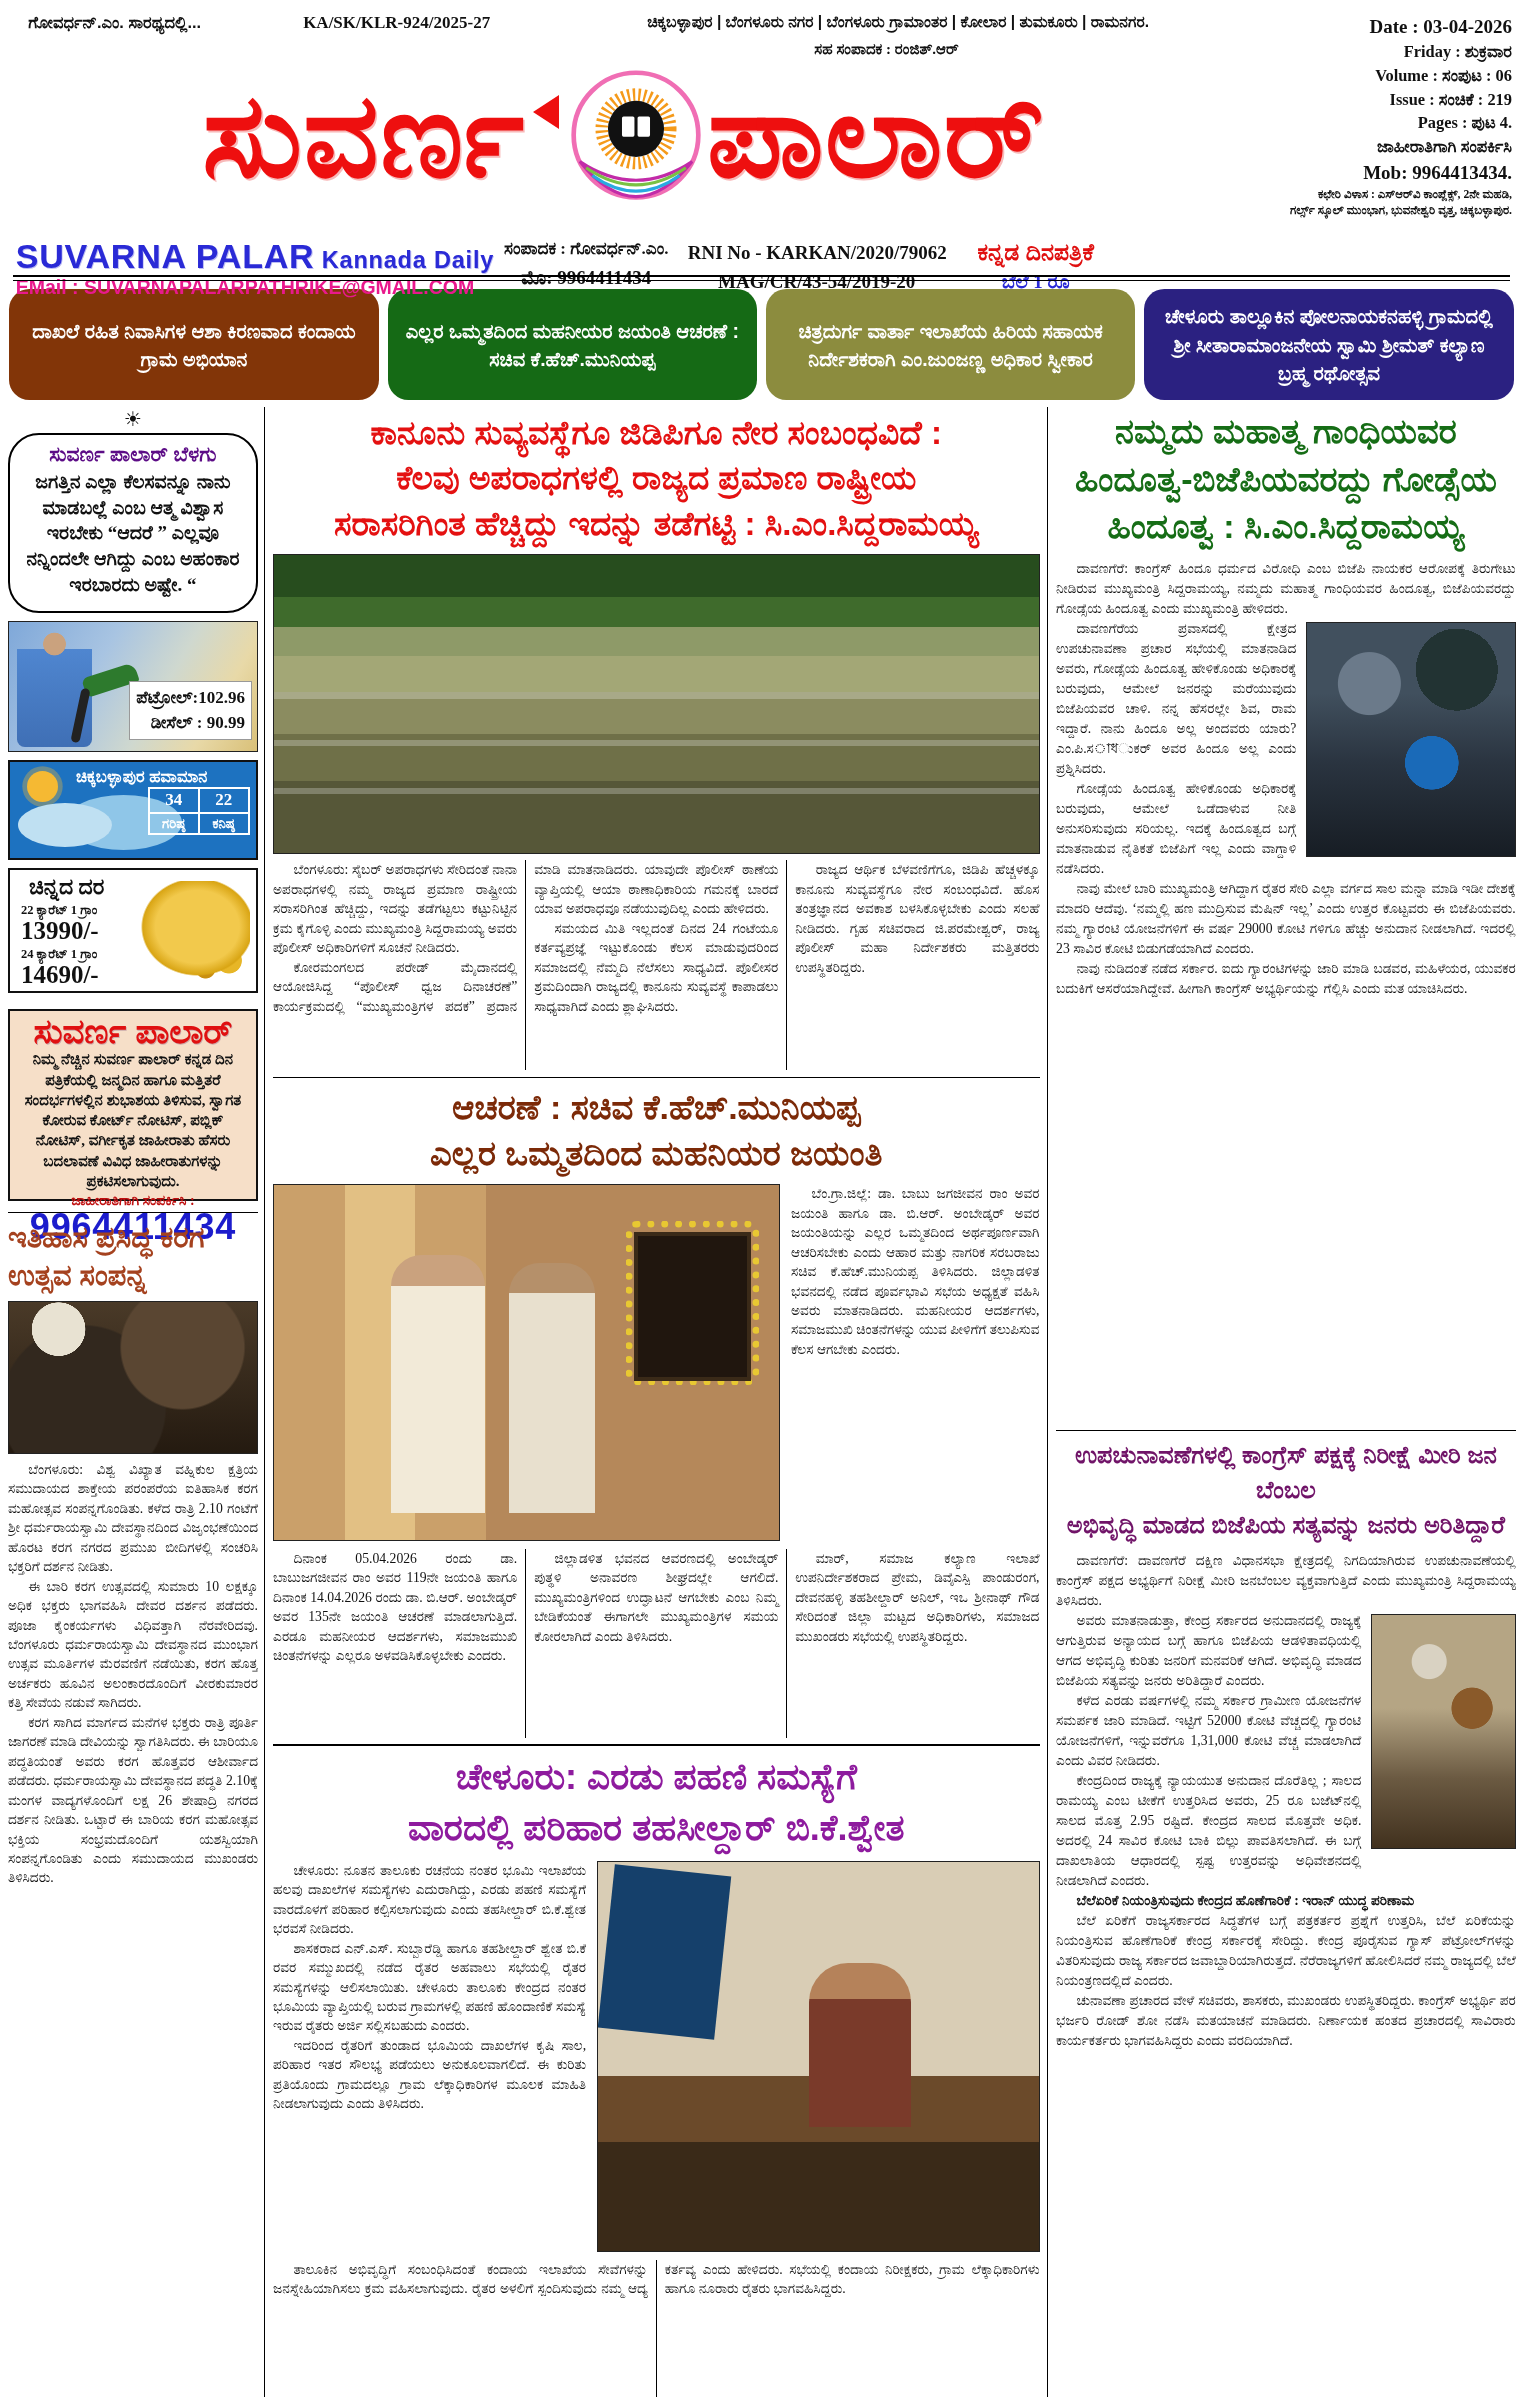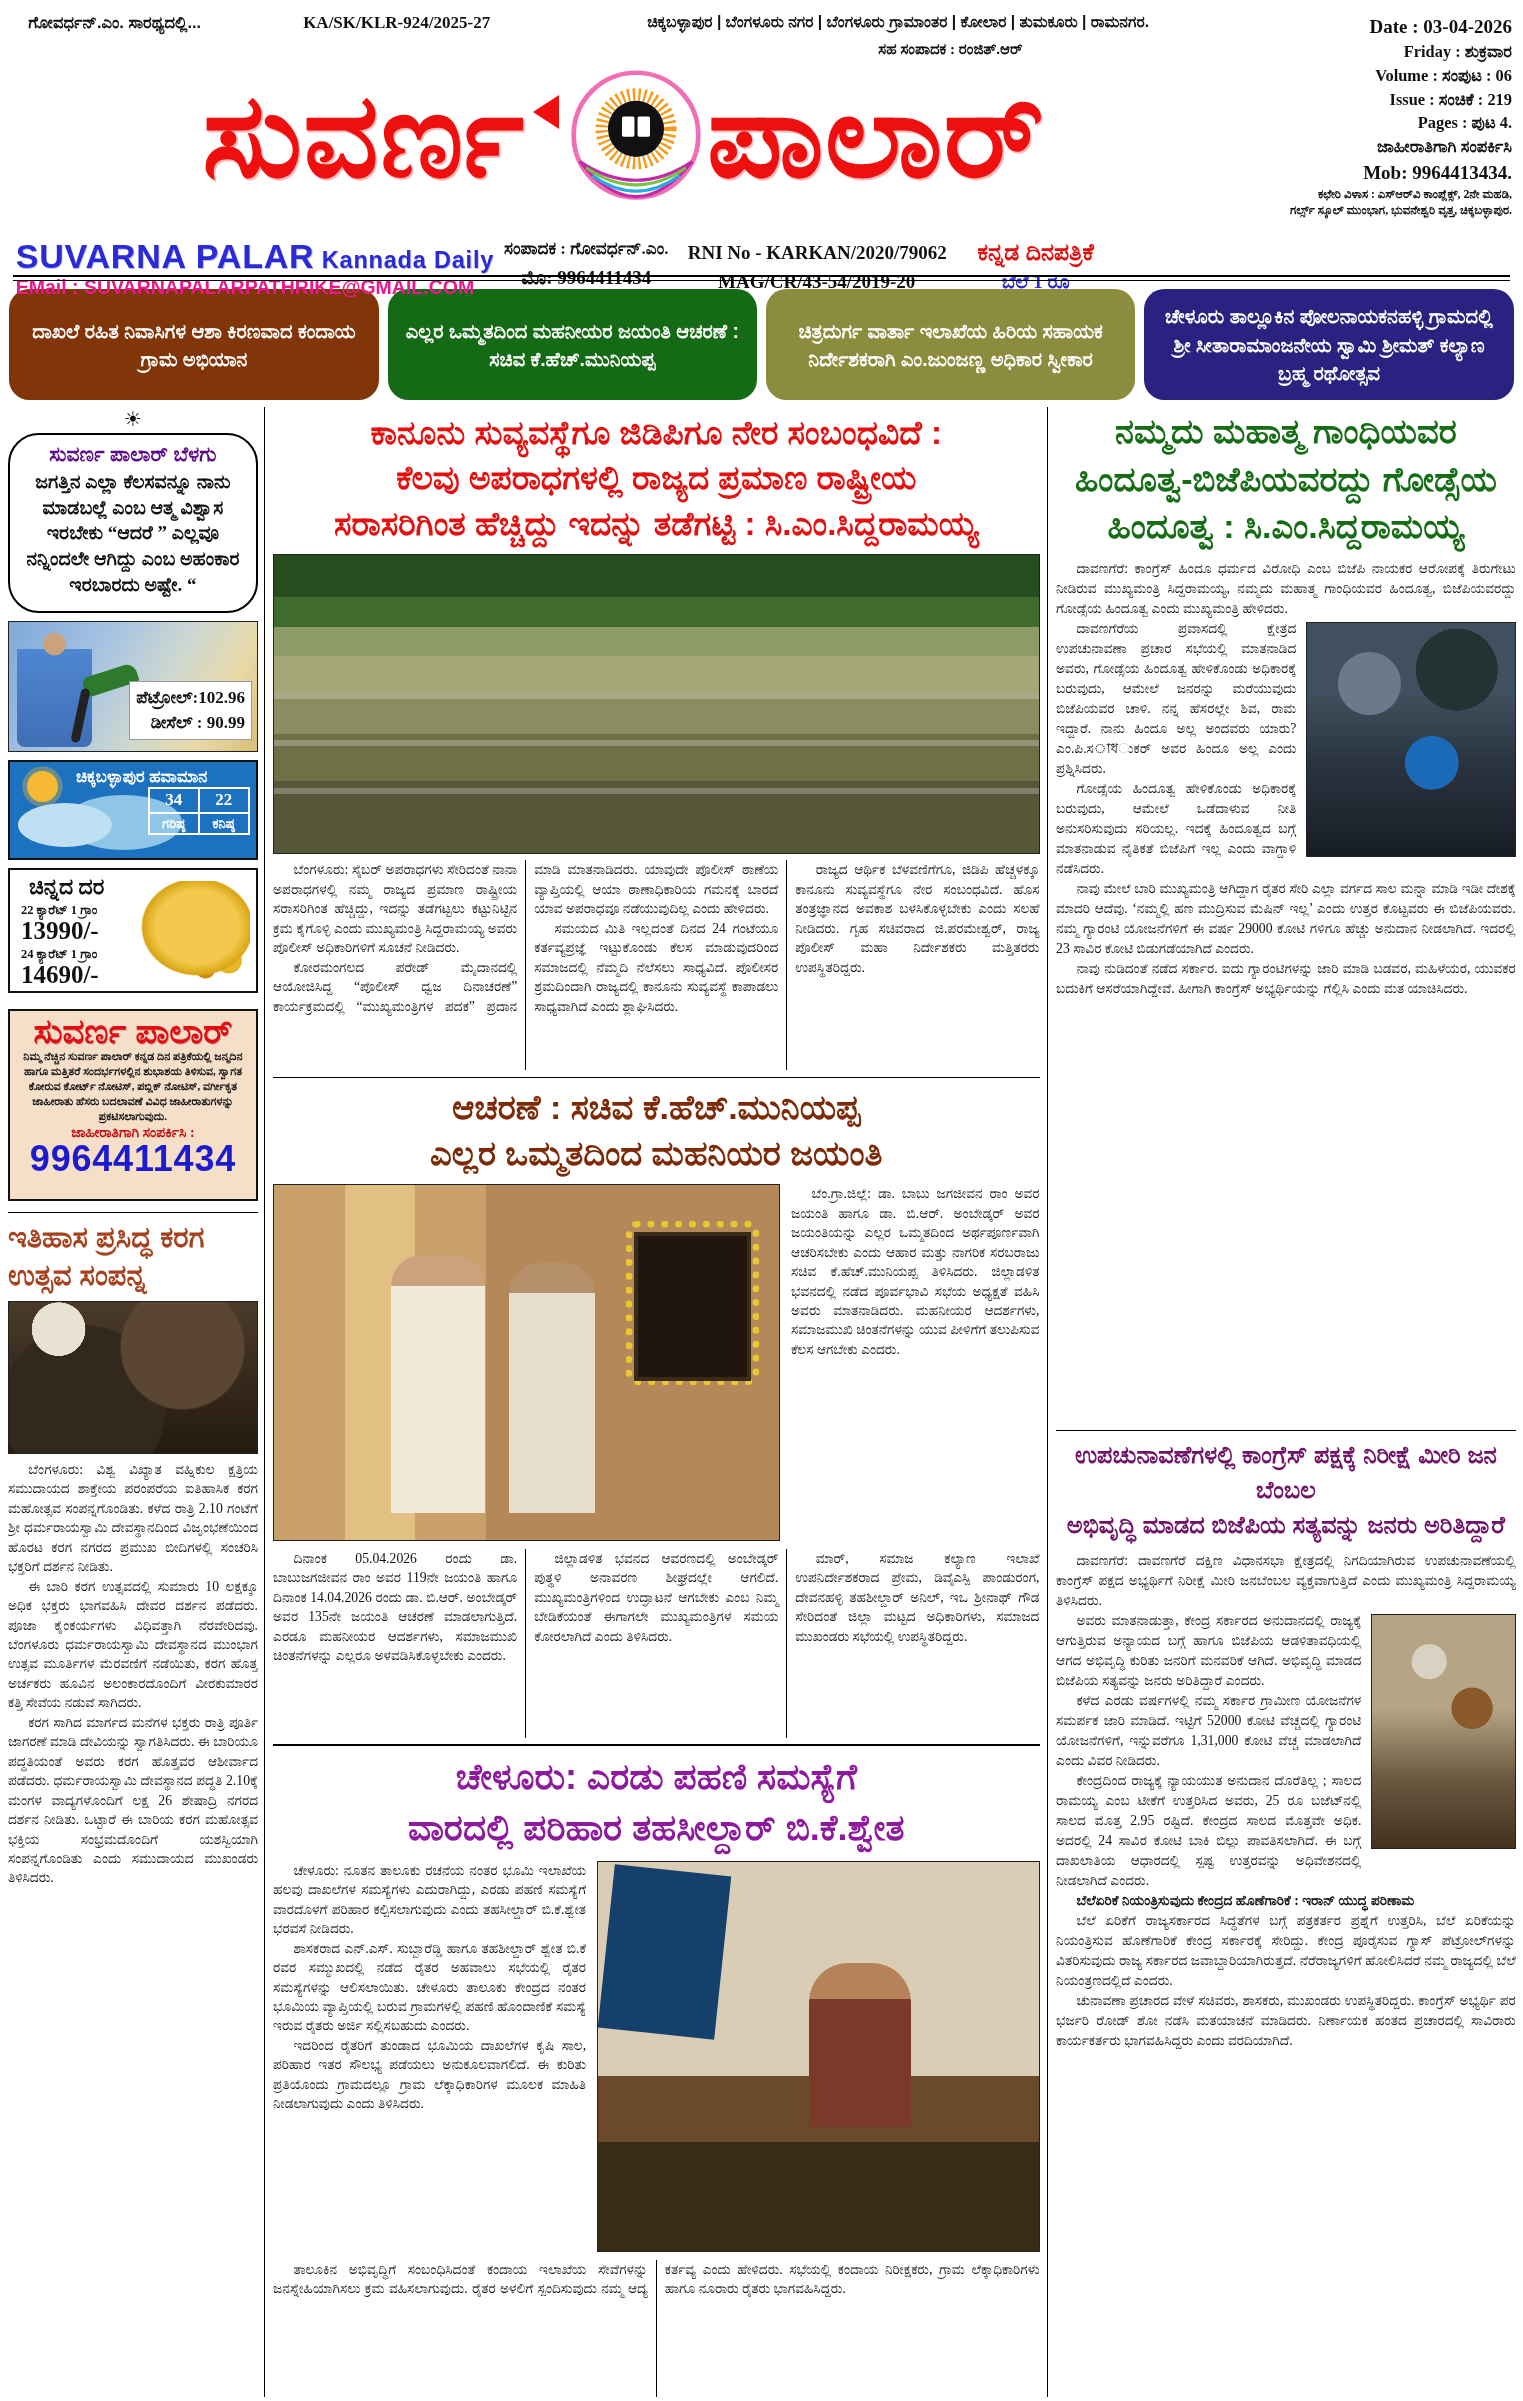--- a/index.html
+++ b/index.html
@@ -7,21 +7,21 @@
   body { width:1523px; height:2401px; overflow:hidden;
          font-family:"Liberation Serif", serif; color:#111; position:relative; }
   .page { width:1523px; height:2401px; position:relative; padding:0 6.3px; }
 
   
   .hdr { position:relative; height:280px; }
   .hdr-row1 { display:flex; align-items:flex-start; padding-top:12.5px; font-family:"Liberation Sans",sans-serif;gap:8px; }
   .hdr-tagline { font-size:16.4px; font-weight:bold; margin-left:22px; white-space:nowrap; }
   .hdr-reg { font-size:17px; font-weight:bold; margin-left:94px; font-family:"Liberation Serif",serif; white-space:nowrap; }
   .hdr-districts { font-size:15.6px; font-weight:bold; margin-left:149px; white-space:nowrap; }
-  .hdr-coeditor { position:absolute; top:41px; left:872px; font-size:15px; font-weight:bold; }
+  .hdr-coeditor { position:absolute; top:41px; left:808px; font-size:15px; font-weight:bold; }
   .hdr-info { position:absolute; top:12.5px; right:4.7px; width:258px; text-align:right;
               font-family:"Liberation Serif",serif; }
   .hdr-info div { font-size:19px; font-weight:bold; line-height:1.45; }
   .hdr-info .kn { font-size:16.4px; }
   .hdr-info .addr { font-size:11.7px; font-weight:bold; line-height:1.4; }
   .masthead-main { position:absolute; top:38px; left:15.6px; width:1204px; height:195px;
                    display:flex; align-items:center; justify-content:center; }
   .mast-title { font-family:"Liberation Sans",sans-serif; font-weight:bold; color:#ee0f0f;
                 font-size:117px; line-height:1; letter-spacing:1.6px;
                 text-shadow:1.6px 1.6px 0 #f8b9b9; white-space:nowrap; }
@@ -91,21 +91,21 @@
   .gold { height:125px; margin-top:7.8px; border:2.3px solid #111; background:#fff; position:relative; }
   .gold .ttl { font-size:22px; font-weight:bold; margin:4.7px 0 0 19px; }
   .gold .k { font-size:12.5px; font-weight:bold; margin-left:11px; margin-top:3.1px;}
   .gold .p { font-size:25px; font-weight:bold; margin-left:11px; line-height:1.0;}
   .gold .bars { position:absolute; right:6.3px; top:11px; width:117px; height:102px;
      background:radial-gradient(ellipse at 55% 45%, #f2c94c 0 46%, #d9a514 60%, transparent 62%),
                 radial-gradient(circle at 82% 78%, #e7b627 0 12.5px, transparent 13.3px),
                 radial-gradient(circle at 62% 86%, #c98f10 0 9.4px, transparent 10.2px); }
   .ad-box { height:192px; margin-top:16px; border:2.3px solid #111; background:#f6dfc8; text-align:center; padding-top:3.1px;}
   .ad-title { color:#e01010; font-family:"Liberation Sans",sans-serif; font-weight:bold; font-size:34px; line-height:1.0; text-shadow:0.8px 0.8px 0 #caa;}
-  .ad-body { font-size:11px; font-weight:bold; line-height:1.35; padding:1.6px 6.3px;font-family:Liberation Serif, serif; }
+  .ad-body { font-size:15px; font-weight:bold; line-height:1.35; padding:1.6px 6.3px;font-family:Liberation Serif, serif; }
   .ad-contact { color:#c01010; font-weight:bold; font-size:14px; }
   .ad-phone { color:#1c1ccc; font-family:"Liberation Sans",sans-serif; font-weight:bold; font-size:36px; letter-spacing:0.8px; line-height:1.0;}
   .karaga-head { color:#a5421f; font-family:"Liberation Sans",sans-serif; font-weight:bold;
                  font-size:29px; line-height:1.3; margin-top:11px; border-top:1.6px solid #000; padding-top:6.3px;}
   .karaga-photo { height:153px; margin-top:6.3px;
     background:radial-gradient(circle at 20% 18%, #e8e2d2 0 26.6px, transparent 27px),
                radial-gradient(circle at 70% 30%, #5a4632 0 30%, transparent 31%),
                radial-gradient(circle at 30% 70%, #32281e 0 40%, transparent 41%),
                linear-gradient(180deg,#4a3a28,#241a10); }
   .karaga-body { font-size:13.7px; line-height:1.42; text-align:justify; margin-top:6.3px; height:907px; overflow:hidden;}

